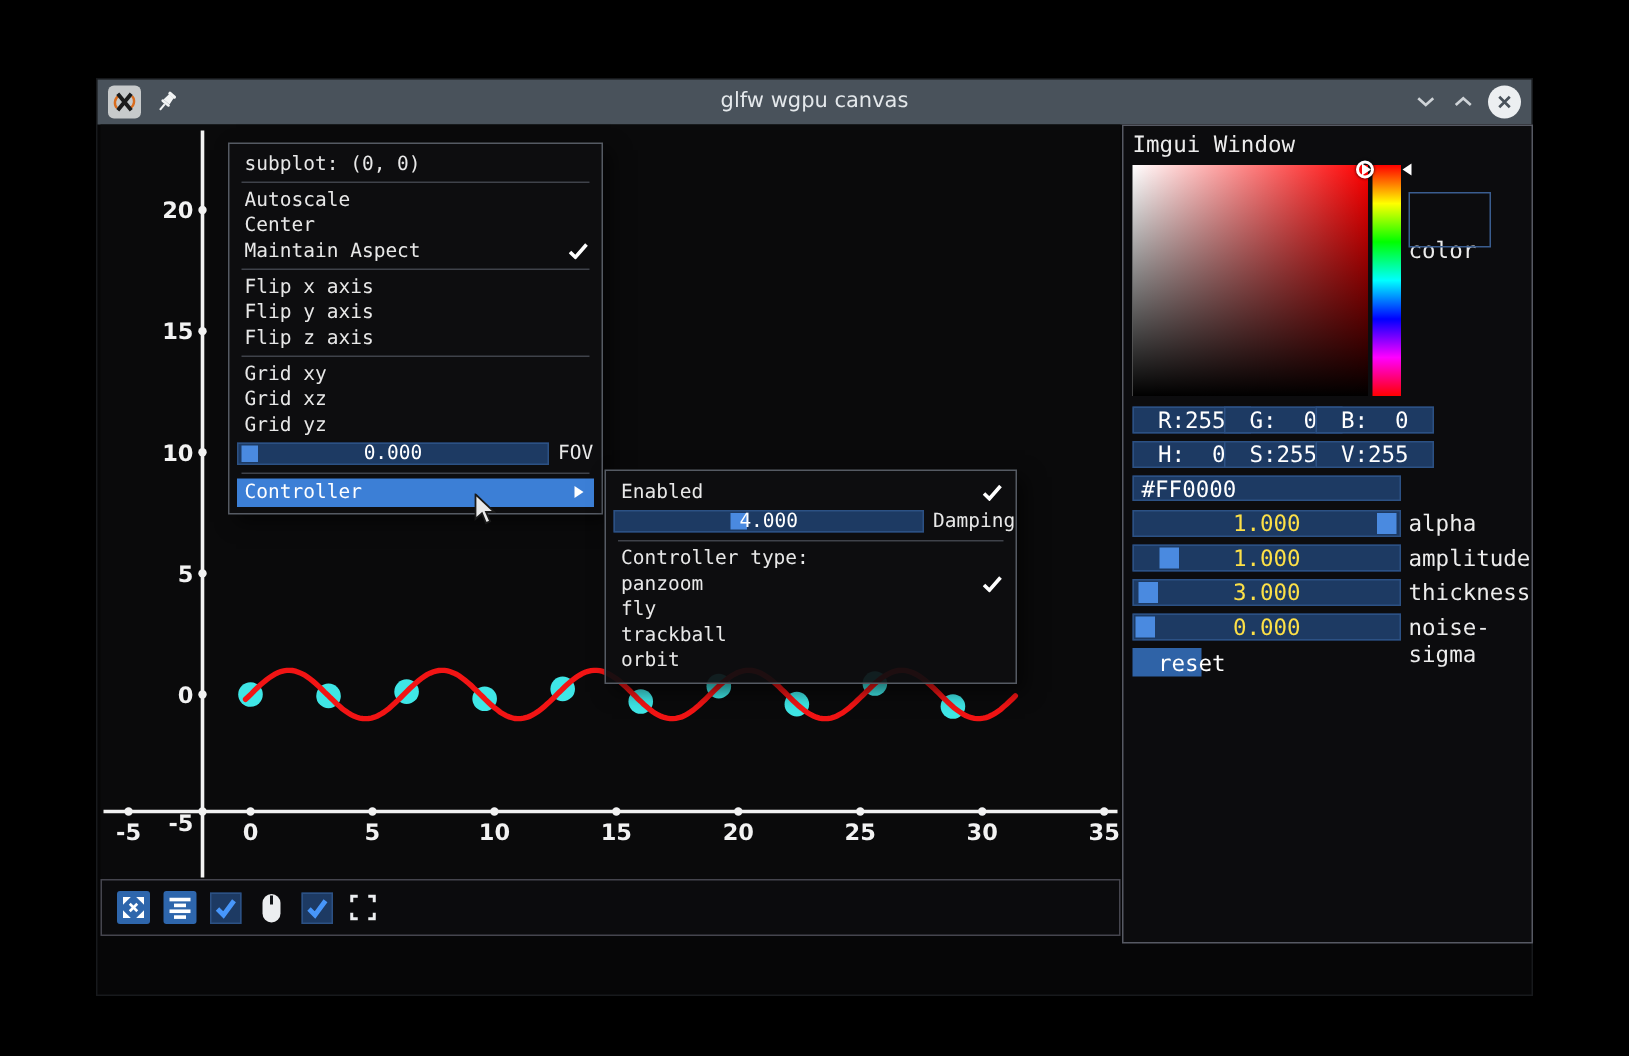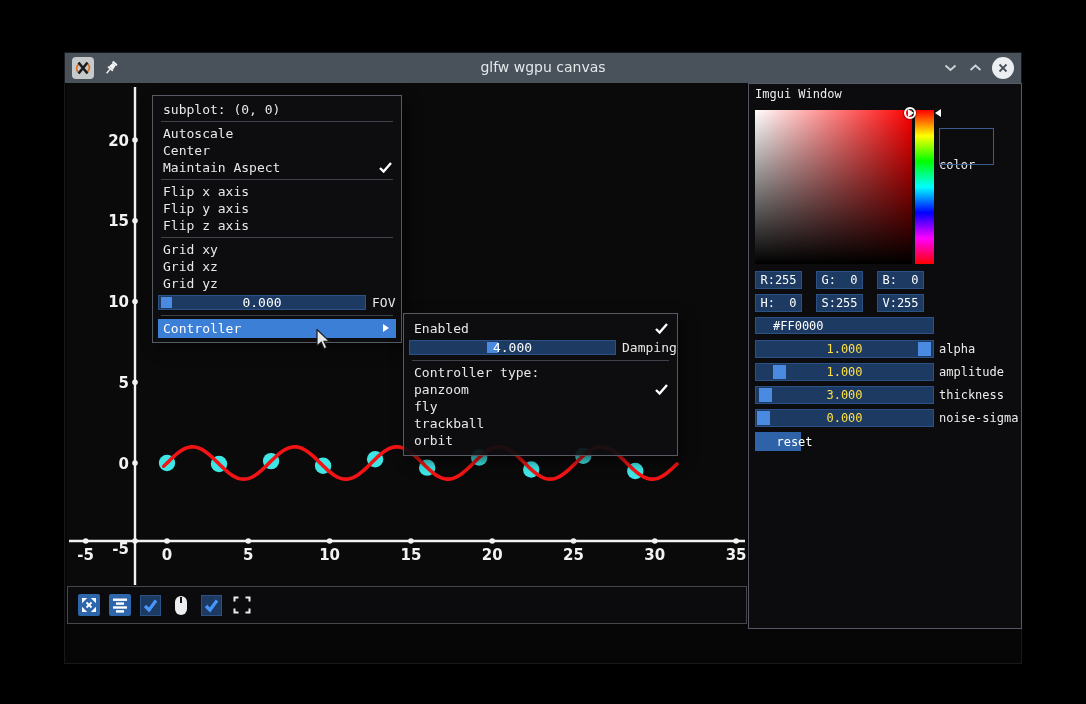--- a/index.html
+++ b/index.html
@@ -30,40 +30,40 @@
              background:#0b0b0d; border:1px solid #45454e; display:flex; align-items:center;
              gap:9px; padding-left:10px; }
   .tbtn { width:22px; height:22px; border-radius:2px; background:#2e66ac;
           display:flex; align-items:center; justify-content:center; }
   .tcheck { width:21px; height:21px; background:#1d3a63; border:1px solid #2c5184;
             display:flex; align-items:center; justify-content:center; }
   .ticon { width:22px; height:22px; display:flex; align-items:center; justify-content:center; }
 
   
   .panel { position:absolute; left:683px; top:30px; width:274px; height:546px;
-           background:rgba(13,13,15,0.96); border:1px solid #565963; color:#ececec; font-size:12px; }
+           background:rgba(13,13,15,0.96); border:1px solid #565963; color:#ececec; font-size:15px; }
   .panel-title { position:absolute; left:6px; top:3px; }
   .satval { position:absolute; left:6px; top:26px; width:157px; height:154px;
             background:linear-gradient(to top,#000,rgba(0,0,0,0)), linear-gradient(to right,#fff,#f00); }
   .huebar { position:absolute; left:166px; top:26px; width:19px; height:154px;
             background:linear-gradient(to bottom,#f00 0%,#ff0 16.7%,#0f0 33.3%,#0ff 50%,#00f 66.7%,#f0f 83.3%,#f00 100%); }
   .sv-cursor { position:absolute; left:155px; top:23px; width:12px; height:12px;
                border:2.5px solid #fff; border-radius:50%; box-shadow:0 0 2px #000; }
   .hue-arrow-l { position:absolute; left:159px; top:25px; width:0; height:0;
                  border-top:4px solid transparent; border-bottom:4px solid transparent; border-left:6px solid #fff; }
   .hue-arrow-r { position:absolute; left:186px; top:25px; width:0; height:0;
                  border-top:4px solid transparent; border-bottom:4px solid transparent; border-right:6px solid #fff; }
   .color-label { position:absolute; left:190px; top:28px;margin-top:46px; }
   .swatch { position:absolute; left:190px; top:44px; width:55px; height:37px; border:1px solid #3a5d8f; }
   .frame { background:#1d3a63; border:1px solid #2c5184; color:#fff; white-space:pre; }
-  .fieldbox { position:absolute; width:47px; height:18px; display:flex; align-items:center; justify-content:center; }
+  .fieldbox { position:absolute; width:79px; height:18px; display:flex; align-items:center; justify-content:center; }
   .rgb0 { left:6px; } .rgb1 { left:67px; } .rgb2 { left:128px; }
   .rowA { top:187px; } .rowB { top:210px; }
   .hexbox { position:absolute; left:6px; top:233px; width:179px; height:17px;
-            display:flex; align-items:center; padding-left:17px; }
+            display:flex; align-items:center; padding-left:5px; }
   .pslider { position:absolute; left:6px; width:179px; height:18px; }
   .ps0 { top:256px; } .ps1 { top:279px; } .ps2 { top:302px; } .ps3 { top:325px; }
   .pgrab { position:absolute; top:1px; bottom:1px; width:13px; background:#4a8ae0; }
   .ps0 .pgrab { left:162px; } .ps1 .pgrab { left:17px; } .ps2 .pgrab { left:3px; } .ps3 .pgrab { left:1px; }
   .pval { position:absolute; left:0; right:0; top:0; text-align:center; line-height:16px; color:#fde047; }
   .plabel { position:absolute; left:190px; height:18px; line-height:18px; }
   .pl0 { top:256px; } .pl1 { top:279px; } .pl2 { top:302px; } .pl3 { top:325px; }
   .reset { position:absolute; left:6px; top:348px; width:46px; height:19px; background:#2f63a7;
            color:#fff; display:flex; align-items:center; justify-content:center;padding-left:33px; }
 

